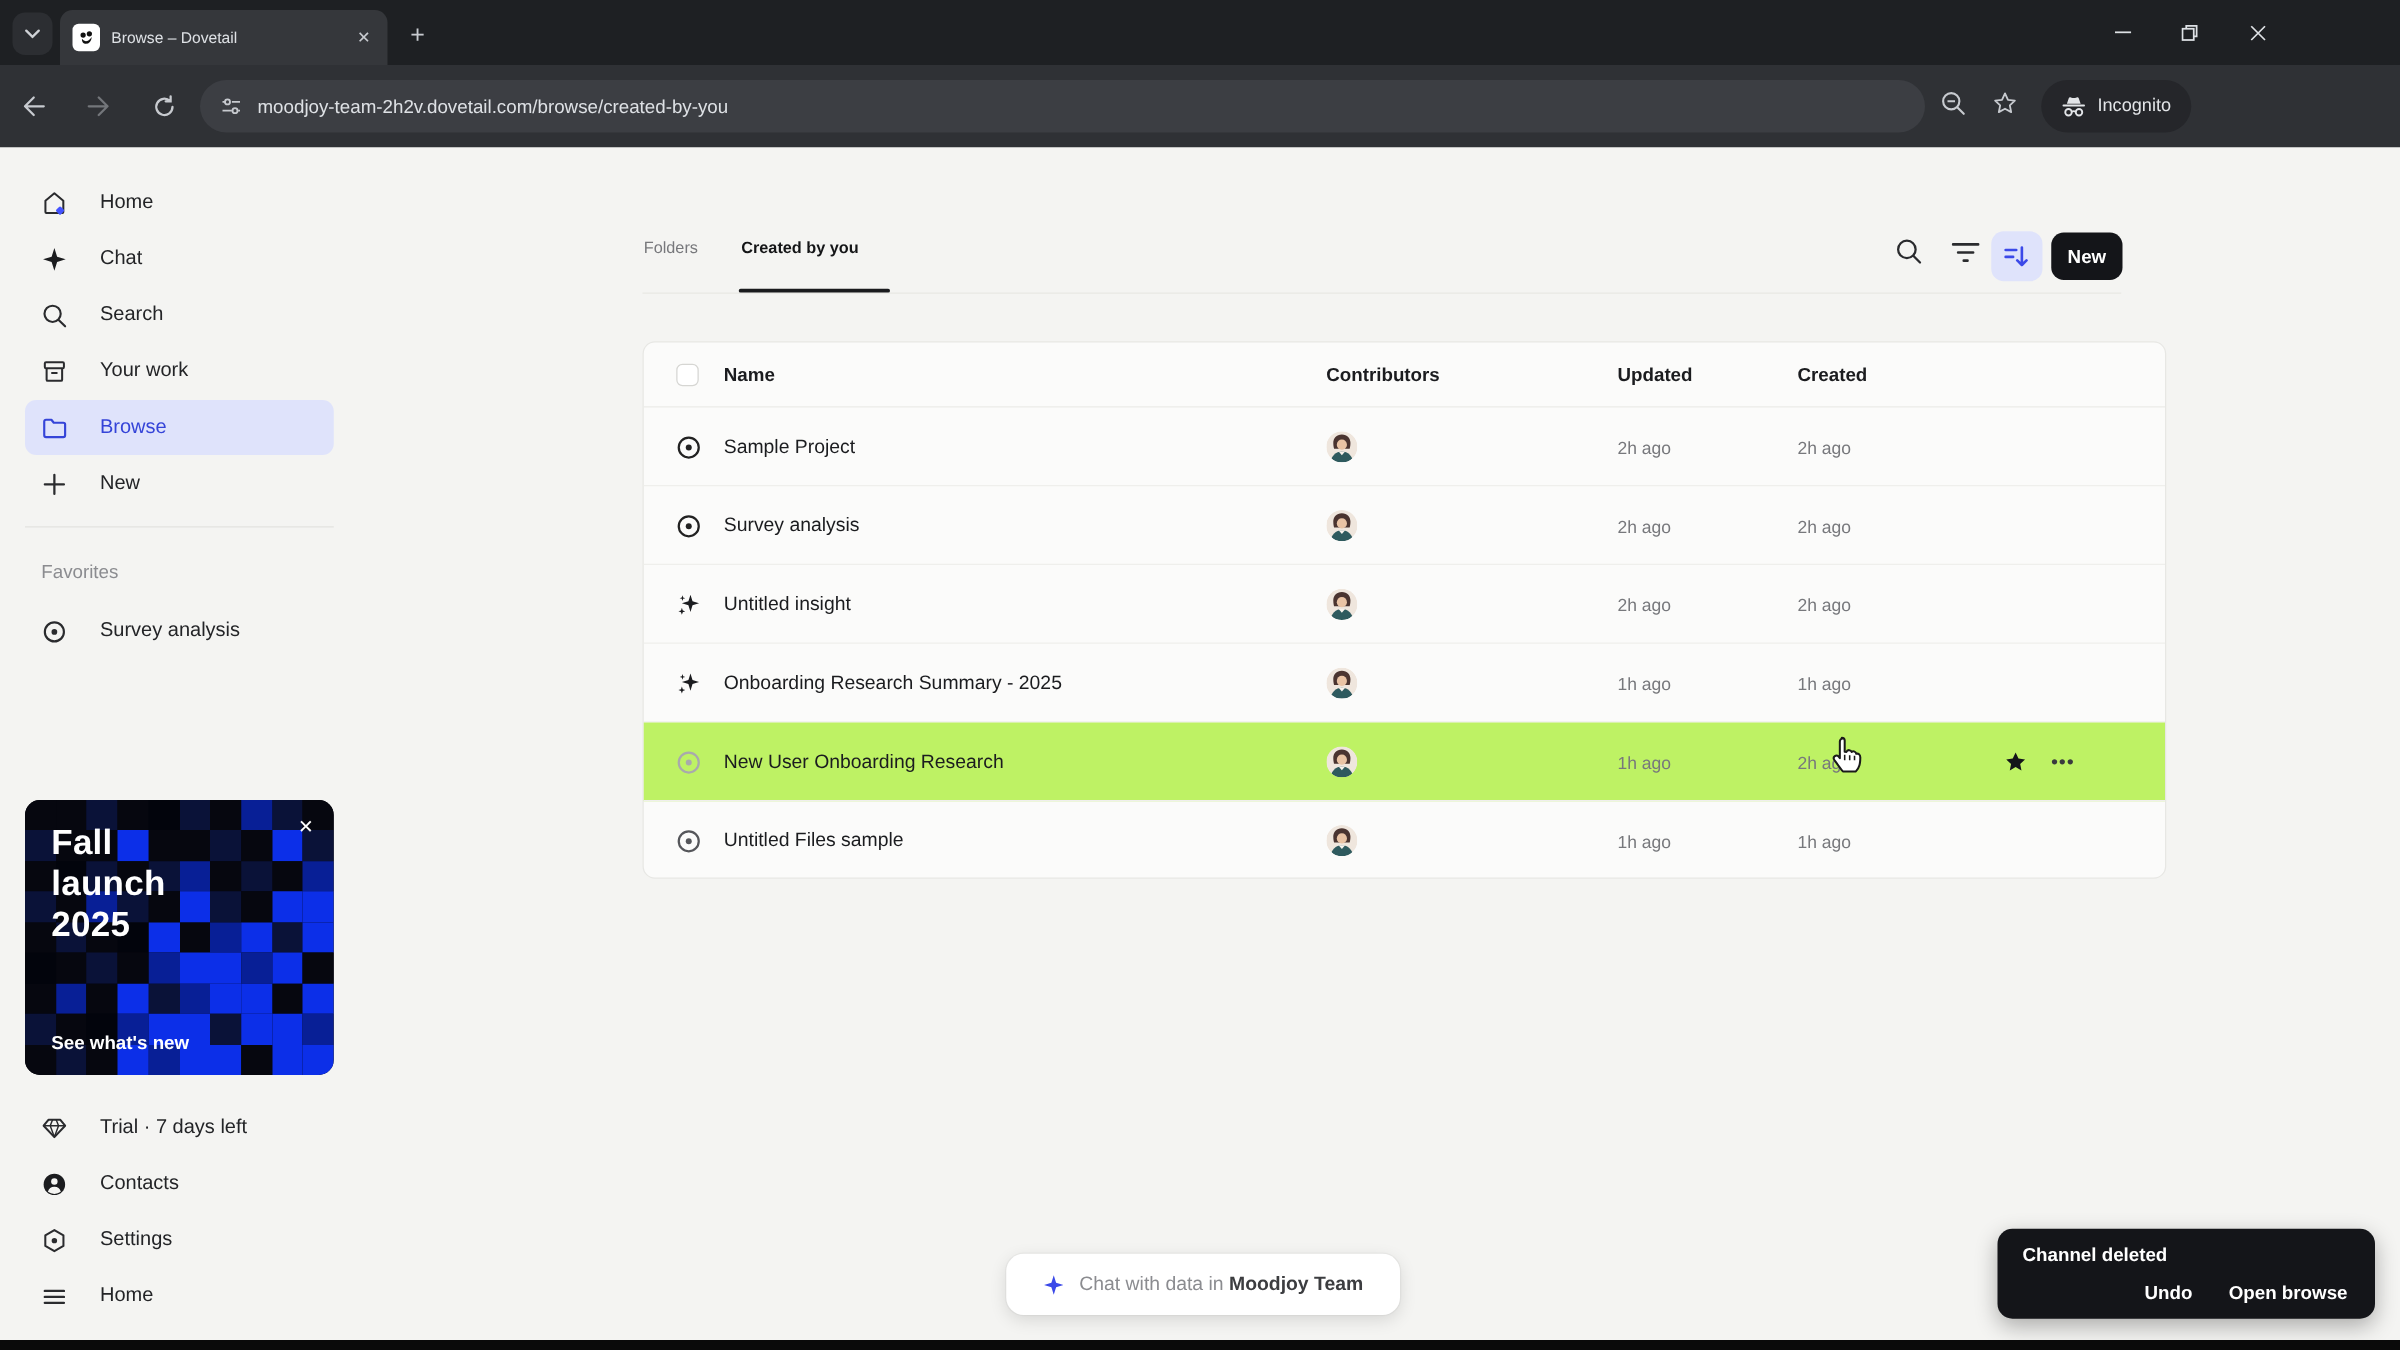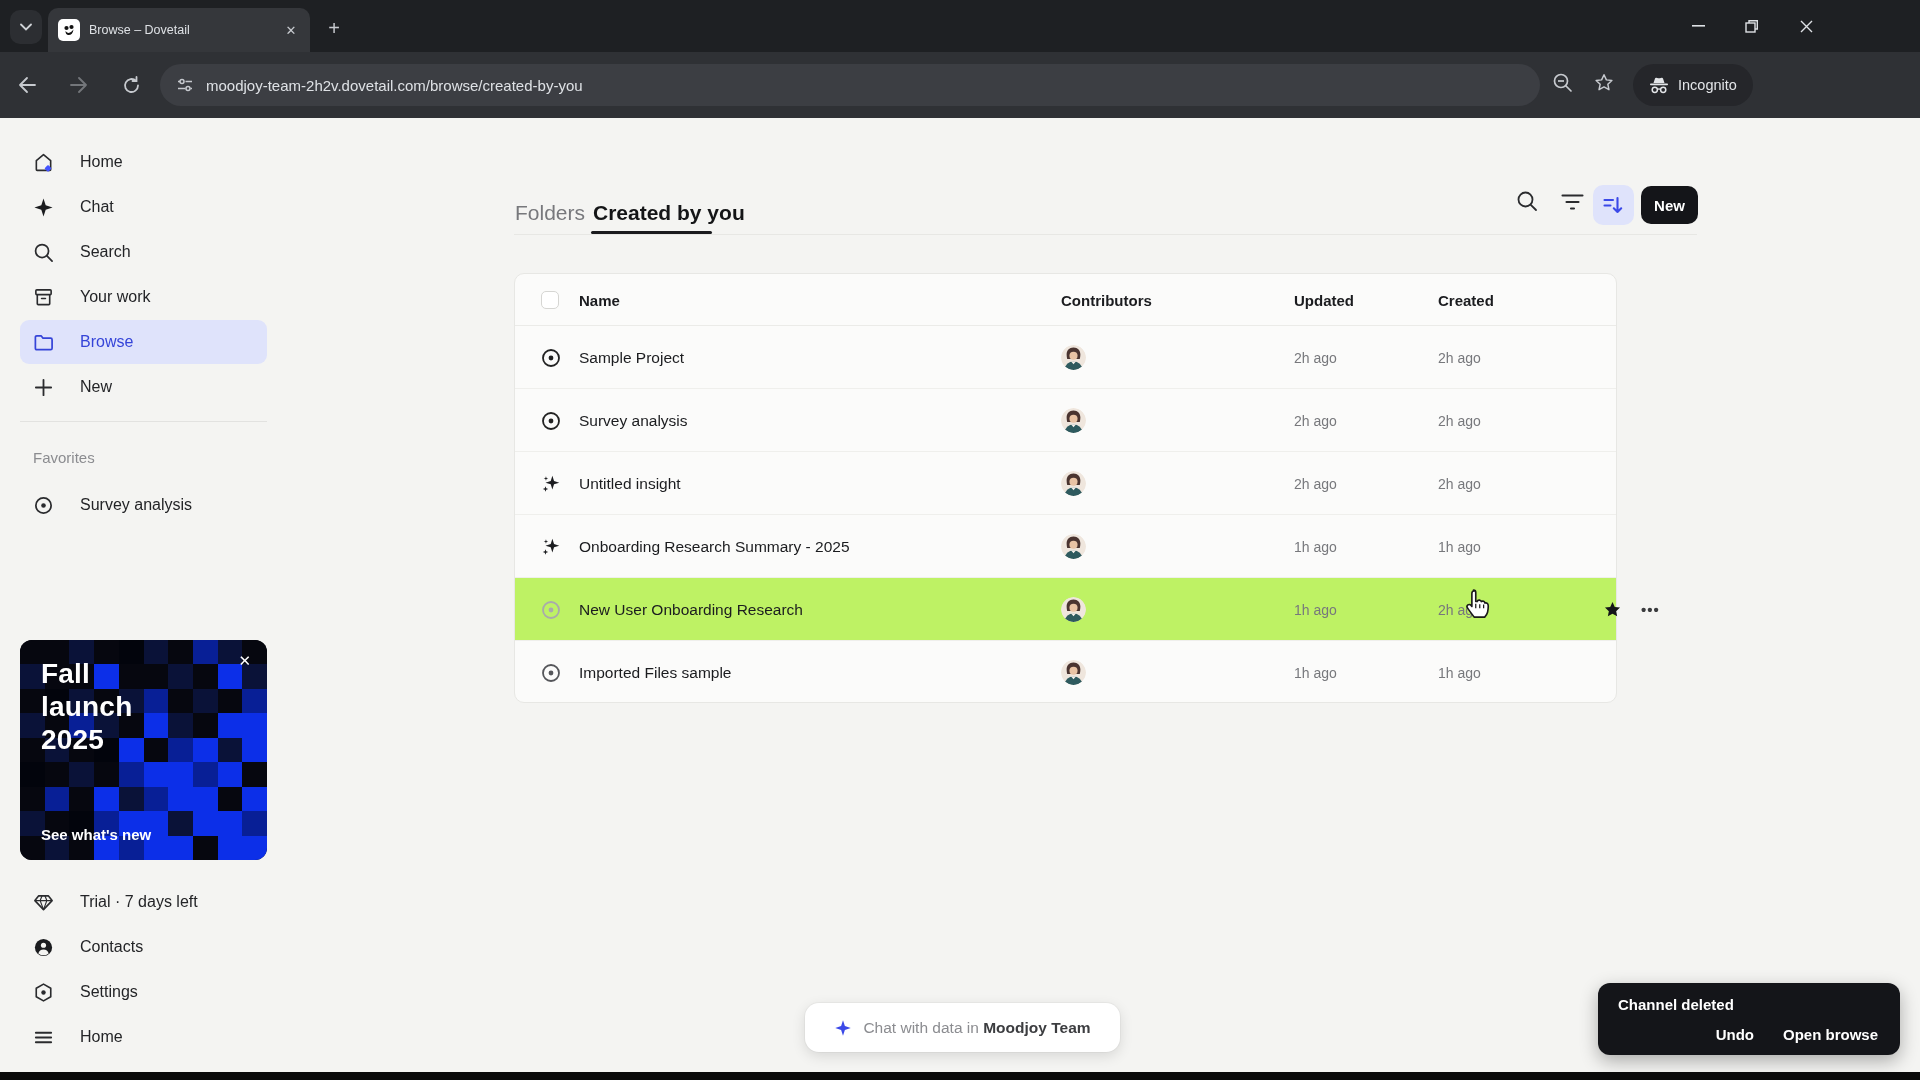--- a/index.html
+++ b/index.html
@@ -39,29 +39,29 @@
   .divider { position:absolute; left:20px; top:303px; width:247px; height:1px; background:#e2e2e0; }
   .fav-heading { position:absolute; left:33px; top:331px; color:#8b8c90; font-size:15px; }
   .promo { position:absolute; left:20px; top:522px; width:247px; height:220px; border-radius:12px; background:#06070f; overflow:hidden; }
   .promo .mosaic { position:absolute; inset:0; display:grid; grid-template-columns:repeat(10,1fr); grid-template-rows:repeat(9,1fr); }
   .promo-title { position:absolute; left:21px; top:18px; color:#fff; font-size:28px; font-weight:700; line-height:1.17; letter-spacing:.2px; }
   .promo-close { position:absolute; right:16px; top:12px; color:#fff; font-size:15px; font-weight:700; }
   .promo-link { position:absolute; left:21px; bottom:17px; color:#fff; font-size:15px; font-weight:700; }
 
   
   .tabs-border { position:absolute; left:514px; top:116px; width:1183px; height:1px; background:#e7e7e4; }
-  .mtab { position:absolute; top:72px; font-size:21px;margin-top:11px; }
+  .mtab { position:absolute; top:72px; font-size:13px; }
   .mtab.inactive { left:515px; color:#77787c; }
   .mtab.active { left:593px; color:#141517; font-weight:700; }
   .mtab-underline { position:absolute; left:591px; top:113px; width:121px; height:3px; background:#1a1b1e; border-radius:2px; }
   .ctrl-ic { position:absolute; top:72px; color:#2a2b2e; }
   .sort-chip { position:absolute; left:1593px; top:67px; width:41px; height:40px; background:#dfe3fb; border-radius:10px; display:flex; align-items:center; justify-content:center; color:#3b49e8; }
   .new-btn { position:absolute; left:1641px; top:68px; width:57px; height:38px; background:#141519; color:#fff; border-radius:10px; font-size:15px; font-weight:700; display:flex; align-items:center; justify-content:center; }
 
-  .card { position:absolute; left:514px; top:155px; width:1103px; height:430px; background:#fbfbfa; border:1px solid #e7e7e4; border-radius:10px; }
+  .card { position:absolute; left:514px; top:155px; width:1219px; height:430px; background:#fbfbfa; border:1px solid #e7e7e4; border-radius:10px; }
   .thead { position:absolute; left:0; top:0; width:100%; height:52px; border-bottom:1px solid #ebebe8; }
   .th { position:absolute; top:0; height:52px; display:flex; align-items:center; font-size:15px; font-weight:700; color:#1b1c1f; }
   .checkbox { position:absolute; left:26px; top:17px; width:18px; height:18px; background:#fff; border:1.5px solid #d6d6d3; border-radius:5px; }
   .trow { position:absolute; left:0; width:100%; height:63px; border-bottom:1px solid #efefec; }
   .trow.hovered { background:#bef264; }
   .trow:last-child { border-bottom:none; }
   .cell { position:absolute; top:0; height:63px; display:flex; align-items:center; }
   .row-icon { left:25px; width:22px; justify-content:center; color:#222; }
   .c-name { left:64px; font-size:15.5px; color:#1b1c1f; }
   .c-contrib { left:546px; }
@@ -531,21 +531,21 @@
             </span>
             <span class="cell c-dots">•••</span>
           </div>
           <div class="trow" style="top: 367px;">
             <span class="cell row-icon" style="color:#55565a">
               <svg width="22" height="22" viewBox="0 0 22 22">
                 <circle cx="11" cy="11" r="8" fill="none" stroke="currentColor" stroke-width="1.8"></circle>
                 <circle cx="11" cy="11" r="2.4" fill="currentColor"></circle>
               </svg>
             </span>
-            <span class="cell c-name">Imported Files sample</span>
+            <span class="cell c-name">Untitled Files sample</span>
             <span class="cell c-contrib">
               <span class="avatar"><svg width="25" height="25" viewBox="0 0 24 24">
                   <defs>
                     <clipPath id="av">
                       <circle cx="12" cy="12" r="12"></circle>
                     </clipPath>
                   </defs>
                   <g clip-path="url(#av)">
                     <rect width="24" height="24" fill="#efe6dd"></rect>
                     <path d="M12 2.5 c-4.2 0-6.6 3-6.6 6.6 0 2.5 .6 4.4 .6 4.4 h12 s.6-1.9 .6-4.4 c0-3.6-2.4-6.6-6.6-6.6z" fill="#4a3430"></path>

